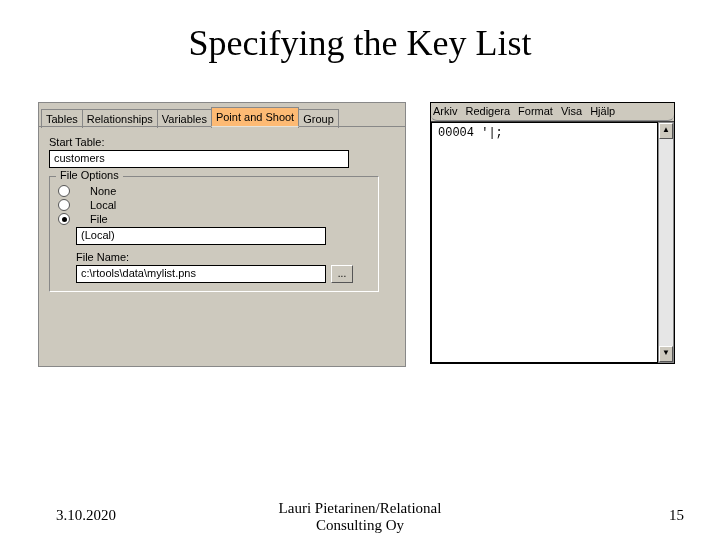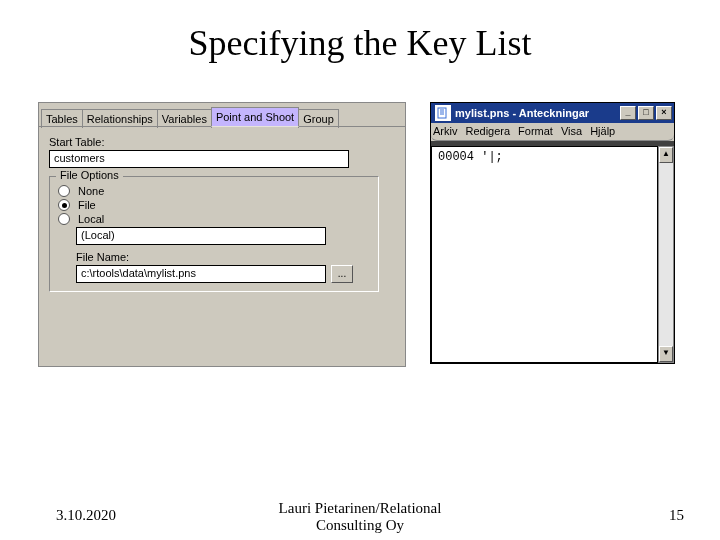--- a/index.html
+++ b/index.html
@@ -71,21 +71,21 @@
     border: 1px solid #888;
     border-bottom: none;
     padding: 3px 4px;
     margin-right: -1px;
     font-size: 11px;
     color: #000;
     position: relative;
     top: 1px;
   }
   .tab.active {
-    background: #c4b5fd;
+    background: #fdba74;
     border-bottom: 1px solid #e6e3da;
     top: 0;
     z-index: 2;
   }
   .tab-line {
     border-bottom: 1px solid #888;
     position: relative;
     top: -1px;
   }
   .section-label {
@@ -116,21 +116,21 @@
     top: -8px;
     left: 6px;
     background: #cdc9be;
     padding: 0 4px;
     font-size: 11px;
     color: #000;
   }
   .radio-row {
     display: flex;
     align-items: center;
-    gap: 8px;
+    gap: 20px;
     margin: 2px 0;
   }
   .radio {
     width: 12px;
     height: 12px;
     border-radius: 50%;
     background: #fff;
     border: 1px solid #555;
     display: inline-flex;
     align-items: center;
@@ -224,21 +224,21 @@
     gap: 8px;
     padding: 2px 2px;
     font-size: 11px;
     color: #000;
     border-bottom: 1px solid #888;
     border-radius: 6px;
   }
   .np-body {
     flex: 1;
     display: flex;
-    border-top: 5px solid #404040;
+    border-top: 1px solid #404040;
   }
   .np-text {
     flex: 1;
     background: #fff;
     border: 1px solid #000;
     margin: 0;
     padding: 3px 6px;
     font-family: "Courier New", monospace;
     font-size: 12px;
     color: #000;
@@ -282,53 +282,39 @@
   <div class="text-input">customers</div>
 
   <div class="fieldset">
     <div class="fieldset-legend">File Options</div>
 
     <div class="radio-row">
       <span class="radio"></span>
       <span>None</span>
     </div>
     <div class="radio-row">
+      <span class="radio"></span>
+      <span>Local</span>
+    </div>
+    <div class="radio-row">
       <span class="radio checked"></span>
       <span>File</span>
-    </div>
-    <div class="radio-row">
-      <span class="radio"></span>
-      <span>Local</span>
     </div>
 
     <div class="sub-input">(Local)</div>
 
     <div class="sublabel">File Name:</div>
     <div class="file-row">
       <div class="sub-input">c:\rtools\data\mylist.pns</div>
       <div class="browse-btn">...</div>
     </div>
   </div>
 </div>
 
 <div class="npwin">
-  <div class="titlebar">
-    <span class="icon">
-      <svg viewBox="0 0 12 12">
-          <rect x="1" y="1" width="8" height="10" fill="#fff" stroke="#3b6fd6"></rect>
-          <path d="M3 3h4M3 5h4M3 7h4" stroke="#3b6fd6" stroke-width="1"></path>
-        </svg>
-    </span>
-    <span class="title-text">mylist.pns - Anteckningar</span>
-    <div class="winbtns">
-      <div class="winbtn">_</div>
-      <div class="winbtn">□</div>
-      <div class="winbtn">×</div>
-    </div>
-  </div>
   <div class="menubar">
     <span>Arkiv</span>
     <span>Redigera</span>
     <span>Format</span>
     <span>Visa</span>
     <span>Hjälp</span>
   </div>
   <div class="np-body">
     <div class="np-text">00004 '|;</div>
     <div class="vscroll">

